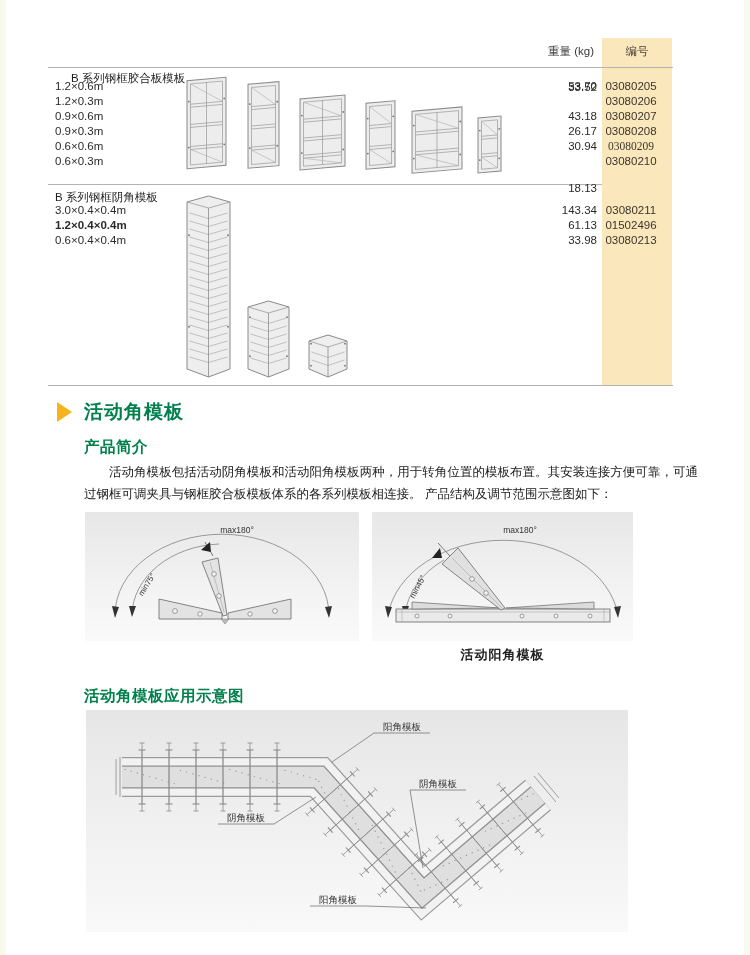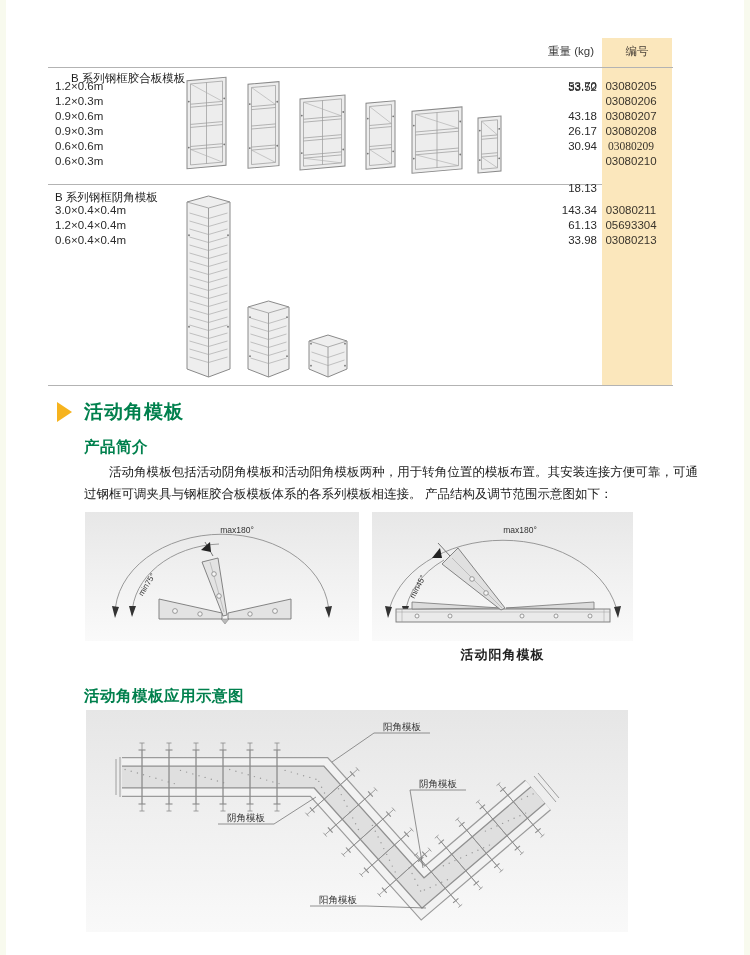--- a/index.html
+++ b/index.html
@@ -79,23 +79,23 @@
         <div class="t-spec" style="top: 140px;">0.6×0.6m</div>
         <div class="t-weight" style="top: 140px;">30.94</div>
         <div class="t-code" style="top: 140px; font-family: Liberation Serif, serif;">03080209</div>
         <div class="t-spec" style="top: 155px;">0.6×0.3m</div>
         <div class="t-weight" style="top: 155px; margin-top: 27px;">18.13</div>
         <div class="t-code" style="top: 155px;">03080210</div>
         <div class="t-title" style="top: 190px;">B 系列钢框阴角模板</div>
         <div class="t-spec" style="top: 204px;">3.0×0.4×0.4m</div>
         <div class="t-weight" style="top: 204px;">143.34</div>
         <div class="t-code" style="top: 204px;">03080211</div>
-        <div class="t-spec" style="top: 219px;">1.2×0.4×0.4m</div>
+        <div class="t-spec" style="top: 219px; font-weight: bold;">1.2×0.4×0.4m</div>
         <div class="t-weight" style="top: 219px;">61.13</div>
-        <div class="t-code" style="top: 219px;">05693304</div>
+        <div class="t-code" style="top: 219px;">01502496</div>
         <div class="t-spec" style="top: 234px;">0.6×0.4×0.4m</div>
         <div class="t-weight" style="top: 234px;">33.98</div>
         <div class="t-code" style="top: 234px;">03080213</div>
       </div>
 
     <div class="pimg" style="left:186px;top:77px">
         <svg width="41" height="92" viewBox="0 0 41 92">
           <g transform="translate(0 1.8) skewY(-5)">
             <rect x="1" y="2" width="39" height="88" fill="#ededed" stroke="#8a8a8a" stroke-width="1"></rect>
             <rect x="4.5" y="5.5" width="32" height="81" fill="none" stroke="#9a9a9a" stroke-width="0.7"></rect>

